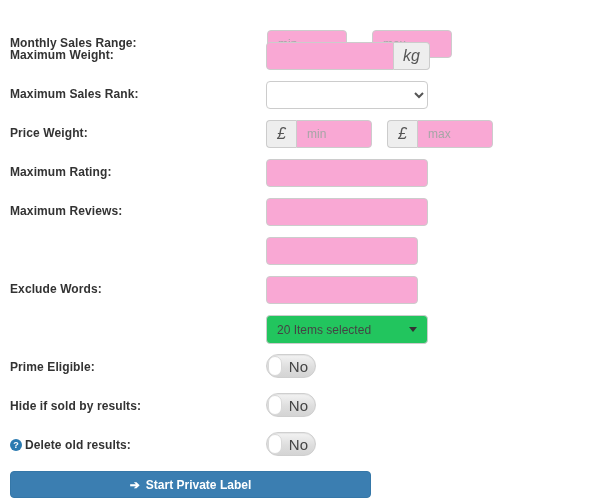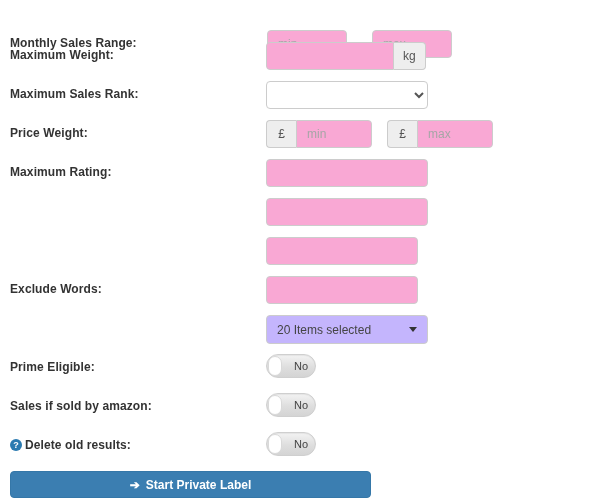--- a/index.html
+++ b/index.html
@@ -91,22 +91,23 @@
   .addon {
     box-sizing: border-box;
     height: 28px;
     min-width: 30px;
     padding: 0 9px;
     display: flex;
     align-items: center;
     justify-content: center;
     background: #eeeeee;
     border: 1px solid #cccccc;
-    font-size: 12px;
+    font-size: 16px;
     color: #555555;
+    font-style: italic;
   }
   .addon-left  { border-radius: 4px 0 0 4px; border-right: none; }
   .addon-right { border-radius: 0 4px 4px 0; border-left: none; }
   .igroup input.tf { height: 28px; }
   .igroup .tf-rightcap { border-radius: 4px 0 0 4px; }
   .igroup .tf-leftcap  { border-radius: 0 4px 4px 0; }
 
   select.sel {
     box-sizing: border-box;
     height: 28px;
@@ -121,21 +122,21 @@
   }
 
   
   .multisel {
     box-sizing: border-box;
     position: absolute;
     top: 3px;
     height: 29px;
     border: 1px solid #cccccc;
     border-radius: 4px;
-    background: #c4b5fd;
+    background: #22c55e;
     display: flex;
     align-items: center;
     padding: 0 10px;
     cursor: pointer;
   }
   .multisel .ms-text {
     flex: 1;
     font-size: 12px;
     color: #444444;
     white-space: nowrap;
@@ -159,21 +160,21 @@
     background: linear-gradient(to bottom, #f3f3f3 0%, #dedede 55%, #d4d4d4 100%);
     cursor: pointer;
     box-sizing: border-box;
     display: flex;
     align-items: center;
     justify-content: flex-end;
     padding-right: 7px;
     box-shadow: inset 0 1px 1px rgba(0,0,0,0.06);
   }
   .switch .sw-label {
-    font-size: 11px;
+    font-size: 15px;
     color: #444444;
     line-height: 1;
   }
   .switch .knob {
     position: absolute;
     left: 1px;
     top: 1px;
     width: 14px;
     height: 20px;
     border-radius: 10px;
@@ -245,20 +246,21 @@
       <input class="tf tf-leftcap" style="width: 76px;" type="text" placeholder="max">
     </div>
   </div>
 
   <div class="row" style="top:156px;">
     <div class="label">Maximum Rating:</div>
     <input class="tf ctl" style="left: 266px; width: 162px;" type="text">
   </div>
 
   <div class="row" style="top:195px;">
+    <div class="label">Maximum Reviews:</div>
     <input class="tf ctl" style="left: 266px; width: 162px;" type="text">
   </div>
 
   <div class="row" style="top:234px;">
     <input class="tf ctl" style="left: 266px; width: 152px;" type="text">
   </div>
 
   <div class="row" style="top:273px;">
     <div class="label">Exclude Words:</div>
     <input class="tf ctl" style="left: 266px; width: 152px;" type="text">
@@ -273,21 +275,21 @@
 
   <div class="row" style="top:351px;">
     <div class="label">Prime Eligible:</div>
     <div class="switch" style="left:266px;">
       <span class="knob"></span>
       <span class="sw-label">No</span>
     </div>
   </div>
 
   <div class="row" style="top:390px;">
-    <div class="label">Sales if sold by amazon:</div>
+    <div class="label">Hide if sold by results:</div>
     <div class="switch" style="left:266px;">
       <span class="knob"></span>
       <span class="sw-label">No</span>
     </div>
   </div>
 
   <div class="row" style="top:429px;">
     <div class="label">
       <span class="helpicon">?</span><span>Delete old results:</span>
     </div>

